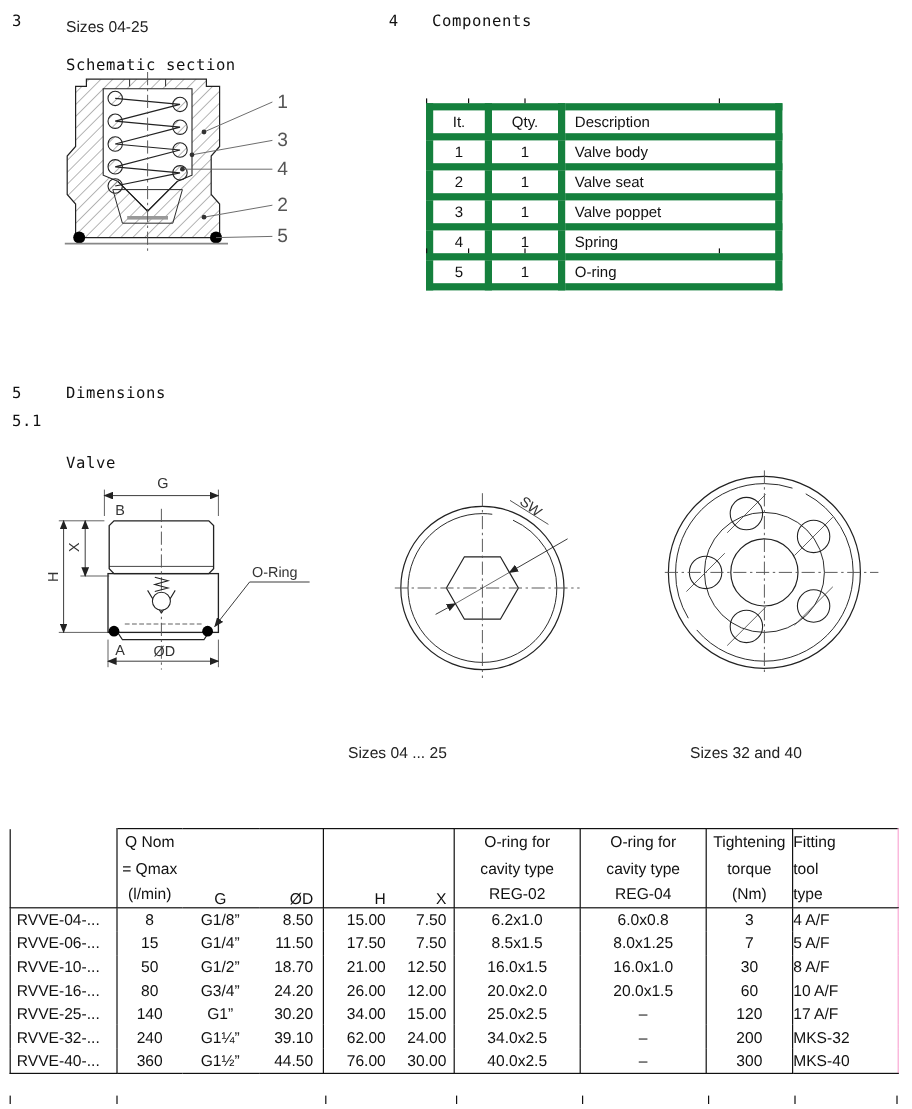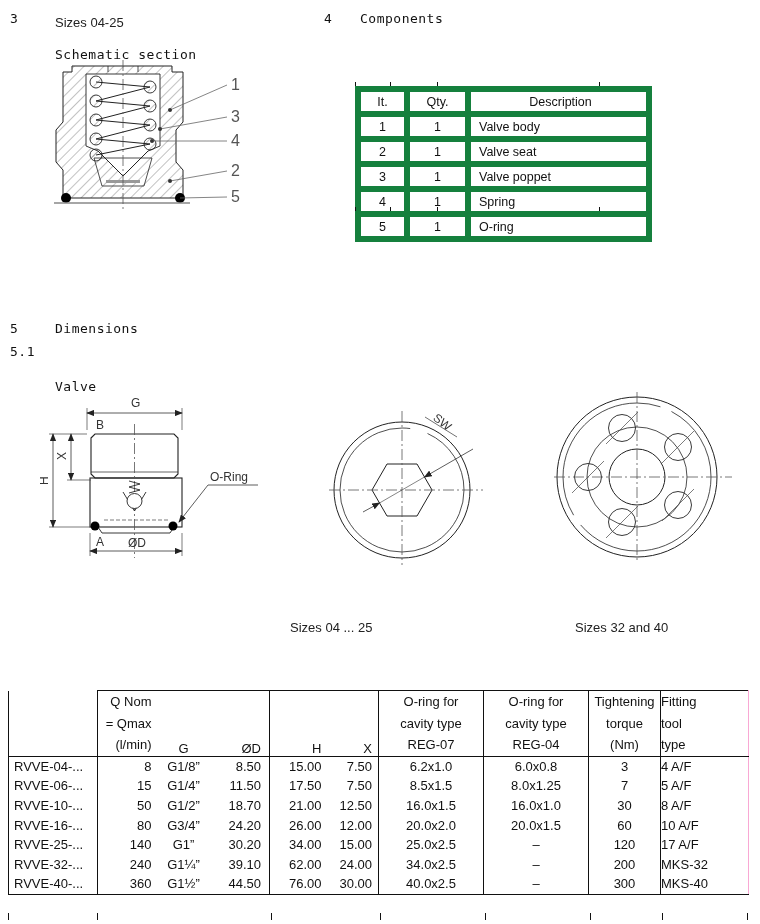--- a/index.html
+++ b/index.html
@@ -24,21 +24,21 @@
   table.dim td{padding:0;overflow:hidden;white-space:nowrap;}
   table.dim .hdr td{height:64px;}
   td.hm{border-bottom:1px solid #111;border-right:1px solid #111;}
   td.hq,td.hg,td.hod,td.hh,td.hx,td.hgrp{border-top:1px solid #111;border-bottom:1px solid #111;}
   td.hod,td.hx,td.hgrp{border-right:1px solid #111;}
   td.hq{vertical-align:top;text-align:left;padding-left:9px;line-height:21.5px;padding-top:1px;}
   td.hg,td.hod,td.hh,td.hx{vertical-align:bottom;text-align:center;padding-bottom:2px;}
   td.hgrp{vertical-align:top;text-align:center;line-height:21.5px;padding-top:1px;}
   table.dim tbody td{height:19.6px;}
   table.dim tbody td:nth-child(1){text-align:left;padding-left:5px;border-left:1px solid #111;border-right:1px solid #111;}
-  table.dim tbody td:nth-child(2){text-align:right;}
+  table.dim tbody td:nth-child(2){text-align:center;}
   table.dim tbody td:nth-child(3){text-align:center;}
   table.dim tbody td:nth-child(4){text-align:right;padding-right:8px;border-right:1px solid #111;}
   table.dim tbody td:nth-child(5){text-align:right;padding-right:3px;}
   table.dim tbody td:nth-child(6){text-align:right;padding-right:6px;border-right:1px solid #111;}
   table.dim tbody td:nth-child(7){text-align:center;border-right:1px solid #111;}
   table.dim tbody td:nth-child(8){text-align:center;border-right:1px solid #111;}
   table.dim tbody td:nth-child(9){text-align:center;border-right:1px solid #111;}
   table.dim tbody td:nth-child(10){text-align:left;border-right:1px solid #f9a8d4;}
   table.dim tbody tr:last-child td{border-bottom:1px solid #111;}
 
@@ -113,21 +113,21 @@
     <text class="callout" x="181" y="116">2</text>
     <text class="callout" x="181" y="142">5</text>
   </svg>
 
   <div class="abs comp-wrap">
     <table class="comp">
       <tbody>
         <tr>
           <td>It.</td>
           <td>Qty.</td>
-          <td style="text-align:center;padding-left:8px;">Description</td>
+          <td style="text-align:left;padding-left:8px;">Description</td>
         </tr>
       <tr>
             <td>1</td>
             <td>1</td>
             <td>Valve body</td>
           </tr>
           <tr>
             <td>2</td>
             <td>1</td>
             <td>Valve seat</td>
@@ -276,21 +276,21 @@
             <div>= Qmax</div>
             <div>(l/min)</div>
           </td>
           <td class="hg">G</td>
           <td class="hod">ØD</td>
           <td class="hh">H</td>
           <td class="hx">X</td>
           <td class="hgrp">
             <div>O-ring for</div>
             <div>cavity type</div>
-            <div>REG-07</div>
+            <div>REG-02</div>
           </td>
           <td class="hgrp">
             <div>O-ring for</div>
             <div>cavity type</div>
             <div>REG-04</div>
           </td>
           <td class="hgrp">
             <div>Tightening</div>
             <div>torque</div>
             <div>(Nm)</div>

